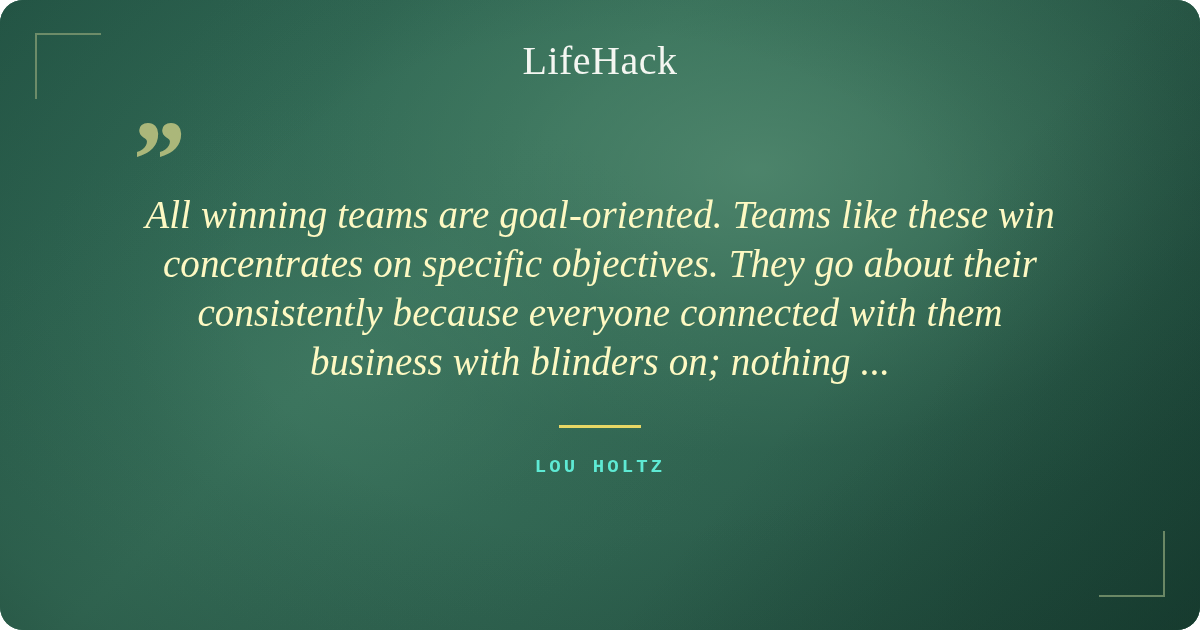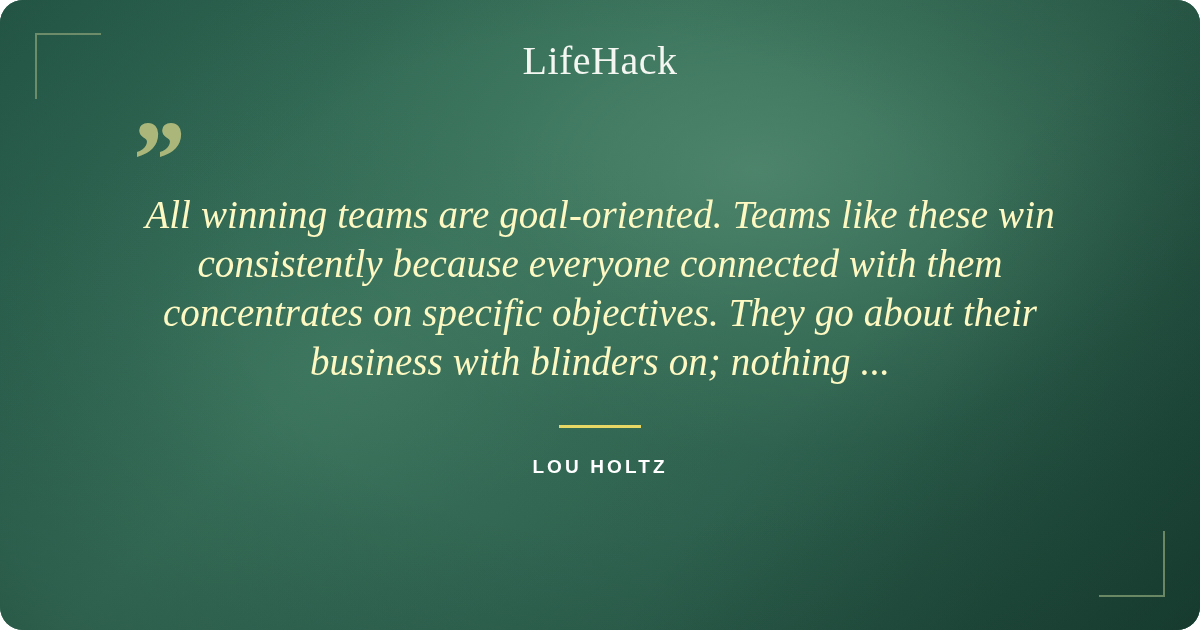--- a/index.html
+++ b/index.html
@@ -142,25 +142,25 @@
   }
 
   .attribution-rule {
     width: 82px;
     height: 3px;
     margin: 0 auto 28px auto;
     background: #e8d765;
   }
 
   .attribution-name {
-    font-family: Liberation Sans, sans-serif;
+    font-family: Liberation Mono, monospace;
     font-size: 19px;
     font-weight: 700;
     letter-spacing: 3.1px;
-    color: #ffffff;
+    color: #5eead4;
   }
 </style>
 </head>
 <body>
 
 <div id="quote-card">
 
   <div class="bg-layer bg-base"></div>
   <div class="bg-layer bg-bloom"></div>
   <div class="bg-layer bg-bloom-2"></div>
@@ -169,22 +169,22 @@
 
   <div class="corner corner-tl"></div>
   <div class="corner corner-br"></div>
 
   <div class="brand">LifeHack</div>
 
   <div class="quote-mark">”</div>
 
   <div class="quote-body">
     <span class="quote-line">All winning teams are goal-oriented. Teams like these win</span>
+    <span class="quote-line">concentrates on specific objectives. They go about their</span>
     <span class="quote-line">consistently because everyone connected with them</span>
-    <span class="quote-line">concentrates on specific objectives. They go about their</span>
     <span class="quote-line">business with blinders on; nothing ...</span>
   </div>
 
   <div class="attribution">
     <div class="attribution-rule"></div>
     <div class="attribution-name">LOU HOLTZ</div>
   </div>
 
 </div>
 

